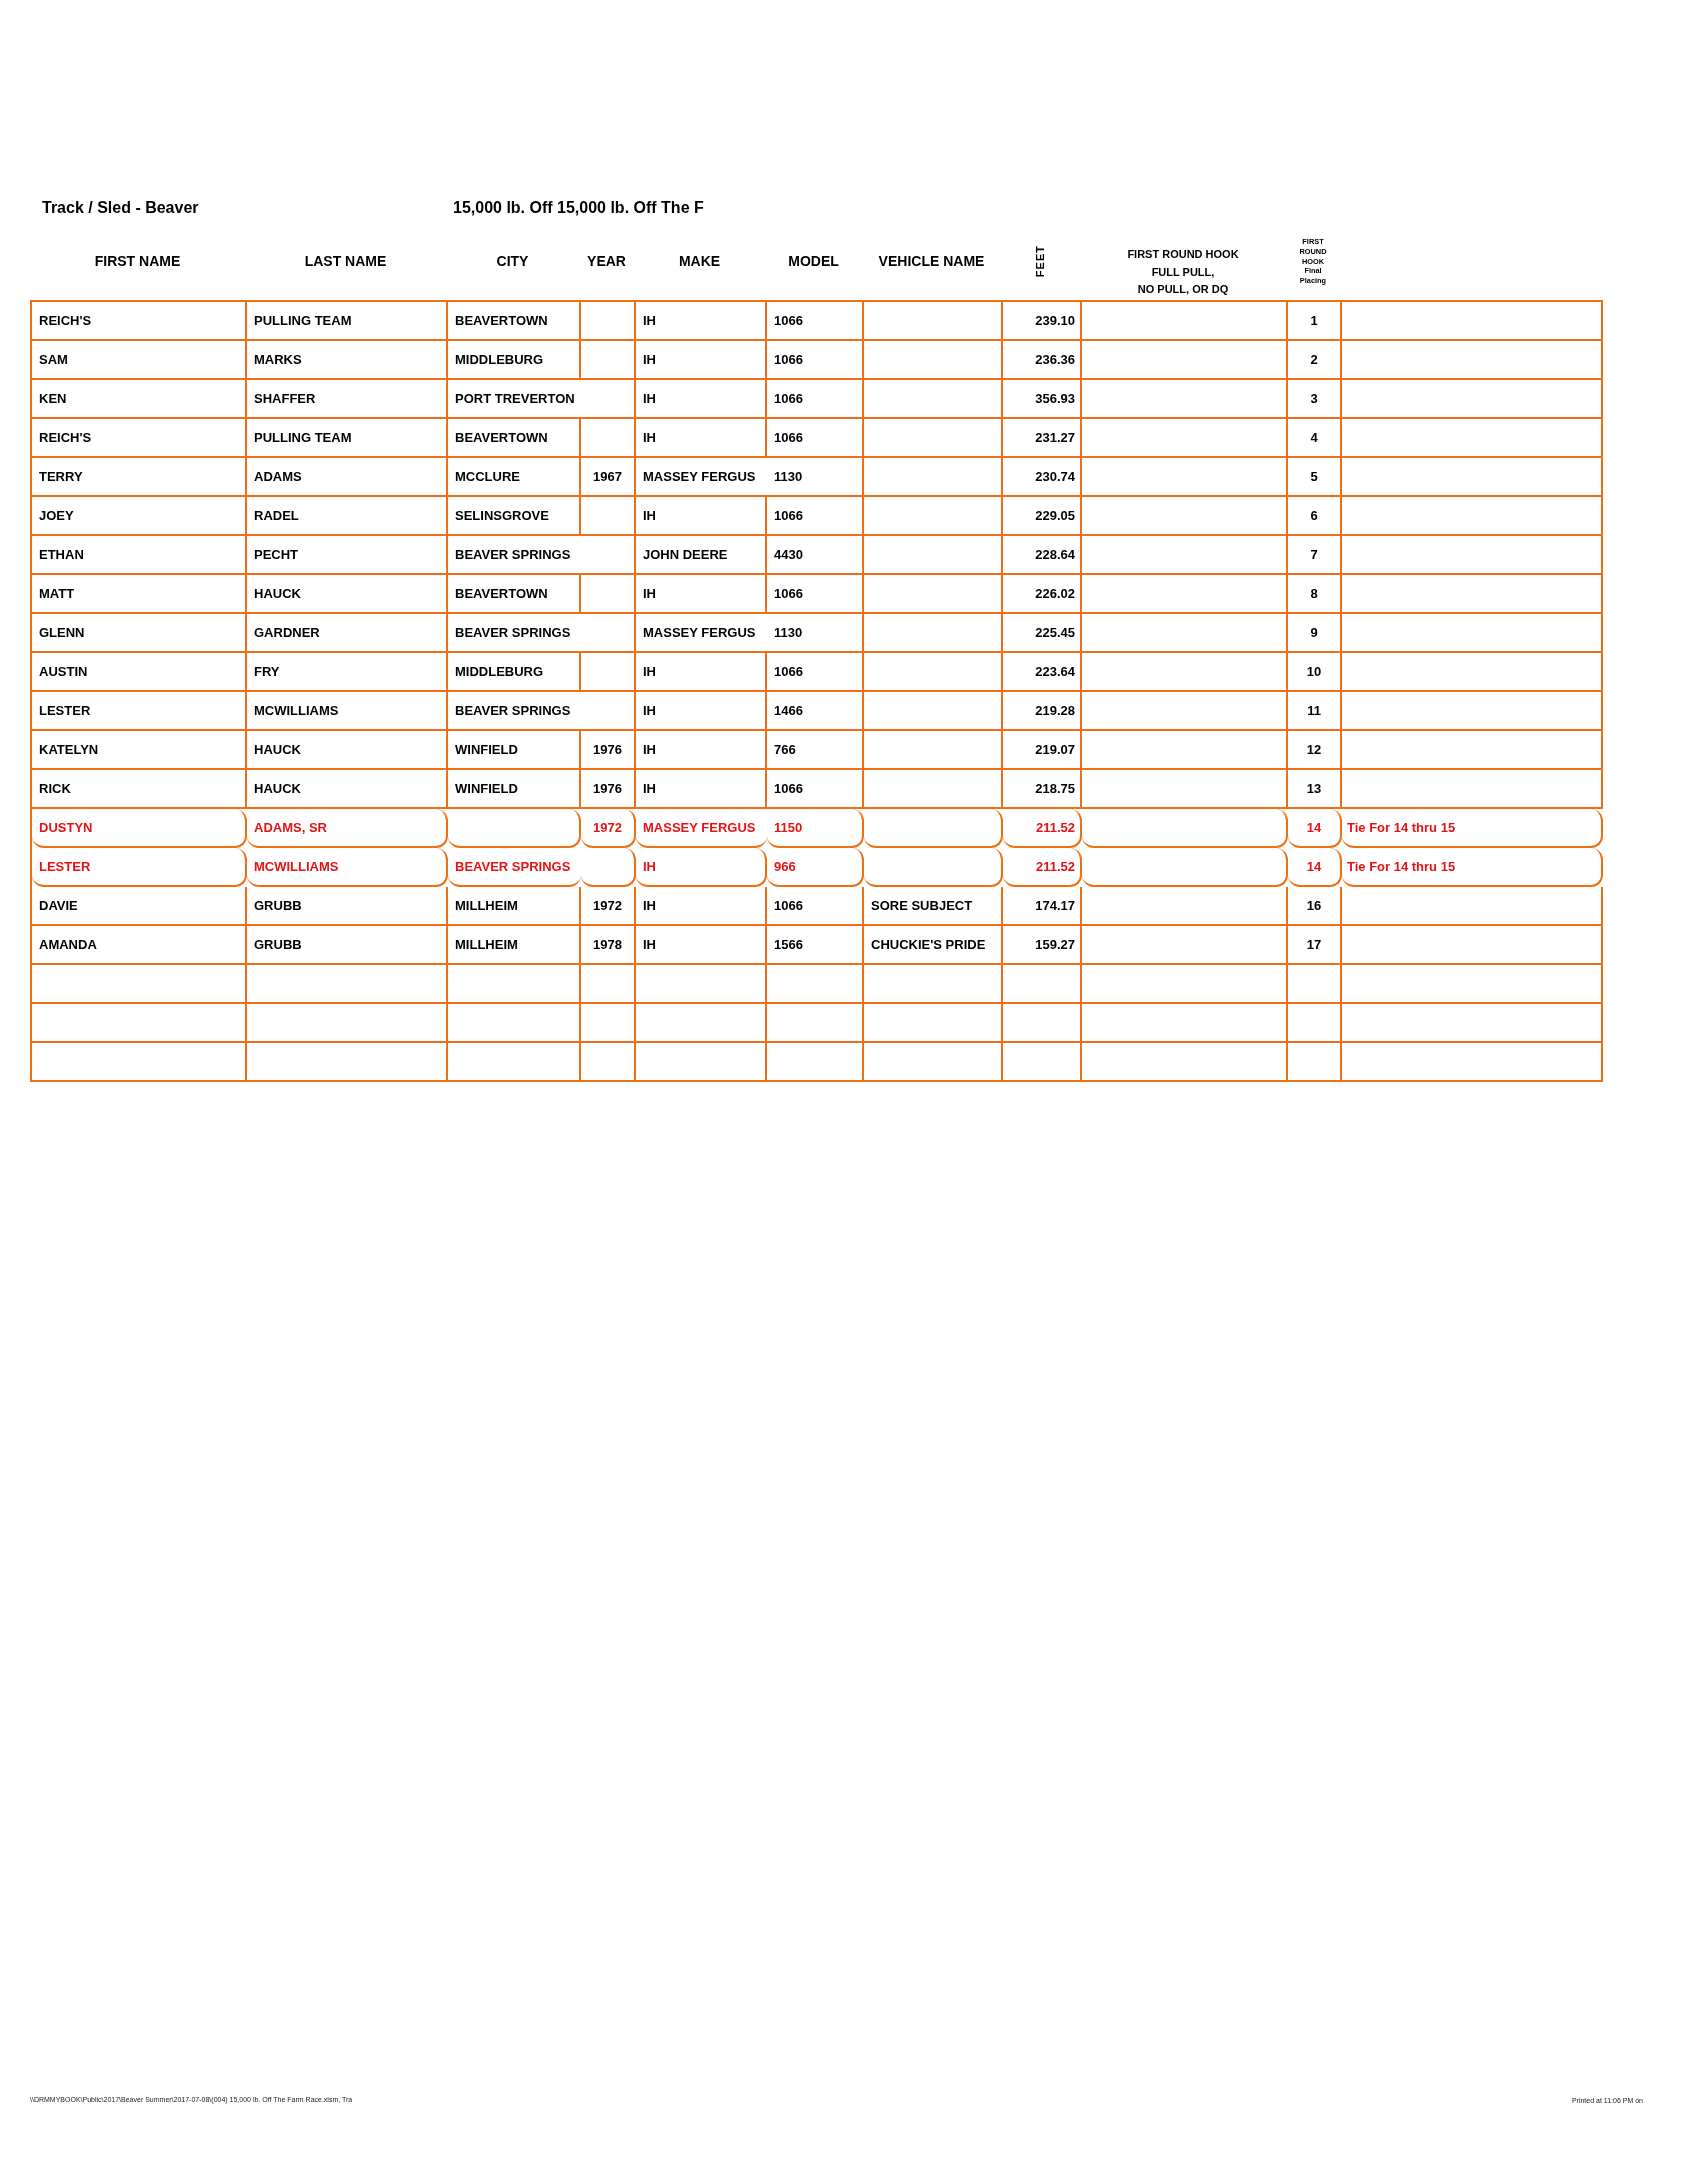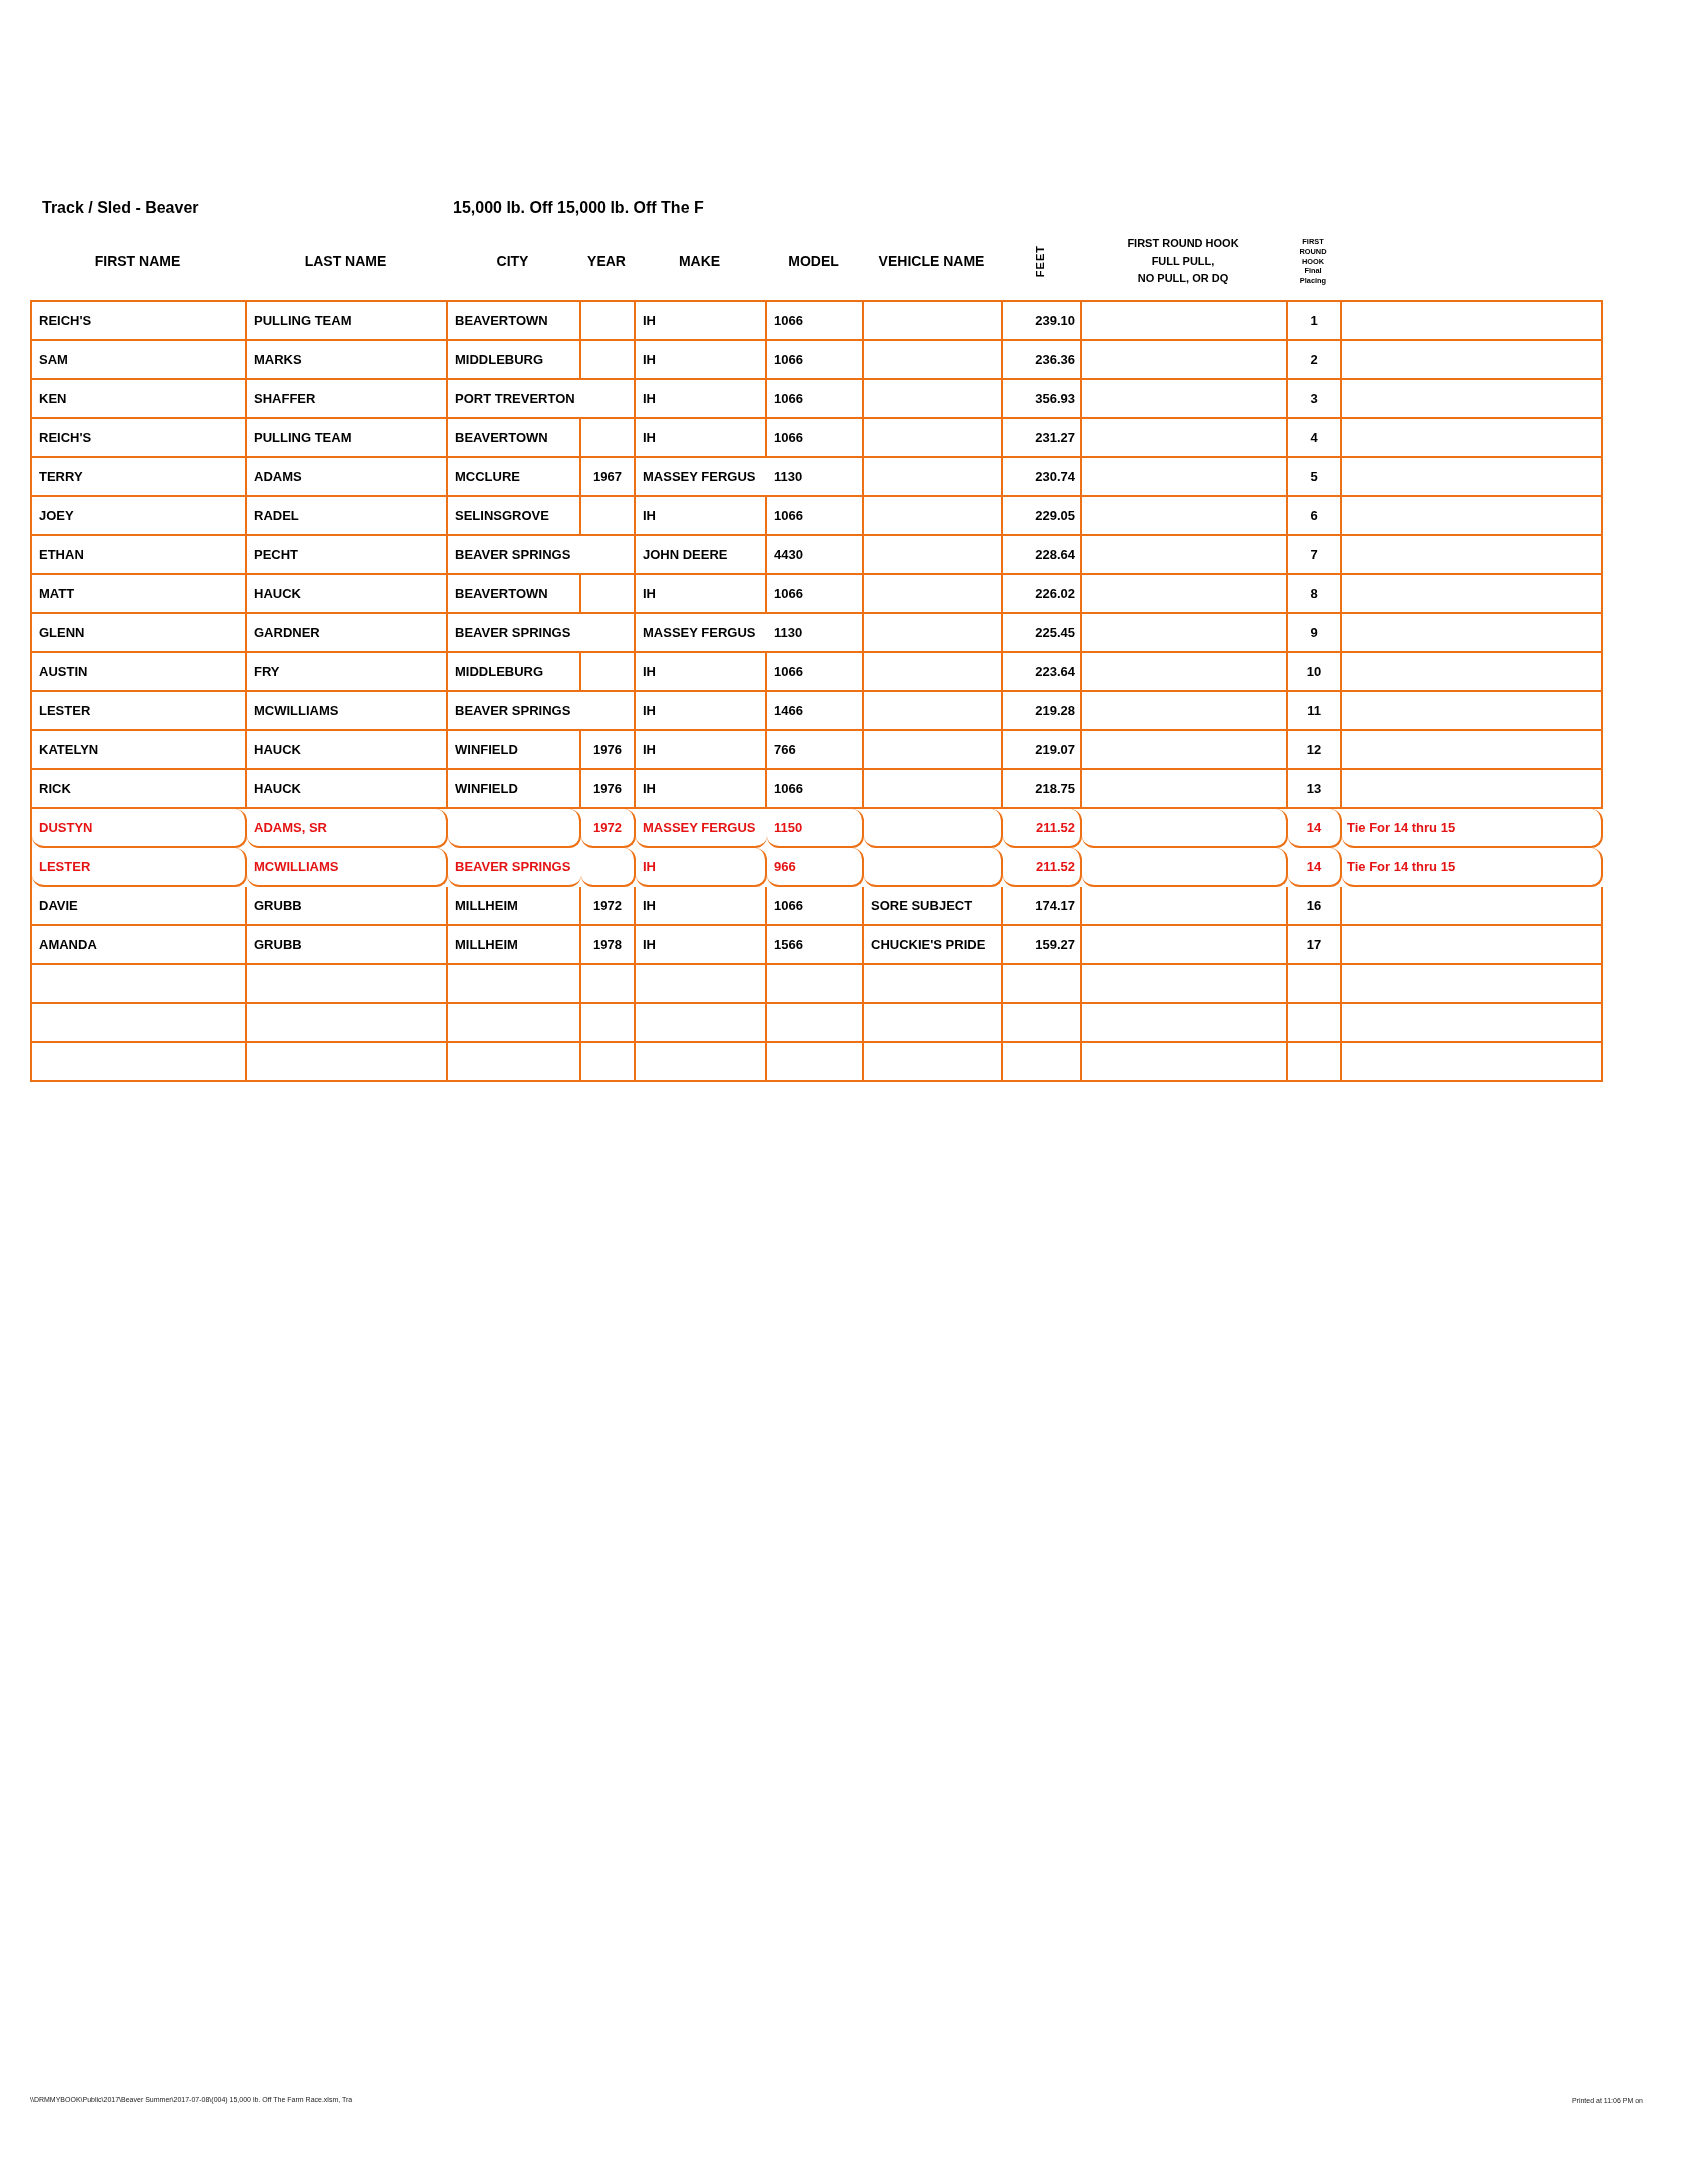--- a/index.html
+++ b/index.html
@@ -16,21 +16,21 @@
   .title-class{left:453px;}
 
   .hdr-grid{
     position:absolute;left:30px;top:224px;height:75px;
     display:grid;
     grid-template-columns:215px 201px 133px 55px 131px 97px 139px 79px 206px 54px 261px;
     align-items:center;
   }
   .hdr-cell{display:flex;flex-direction:column;align-items:center;justify-content:center;
     text-align:center;font-weight:bold;font-size:14px;line-height:1.3;height:100%;}
-  .hdr-hook{font-size:11px;line-height:1.6;}
+  .hdr-hook{font-size:11px;line-height:1.6;justify-content:flex-end;}
   .hdr-placing{font-size:7.4px;line-height:1.35;justify-content:center;}
   .hdr-ties{font-size:14px;line-height:1.6;}
   .feet-vert{writing-mode:vertical-rl;transform:rotate(180deg);font-size:11px;letter-spacing:1px;}
 
   .tbl{
     position:absolute;left:30px;top:300px;
     display:grid;
     grid-template-columns:215px 201px 133px 55px 131px 97px 139px 79px 206px 54px 261px;
     grid-auto-rows:39px;
     border-top:2px solid var(--border-c);

